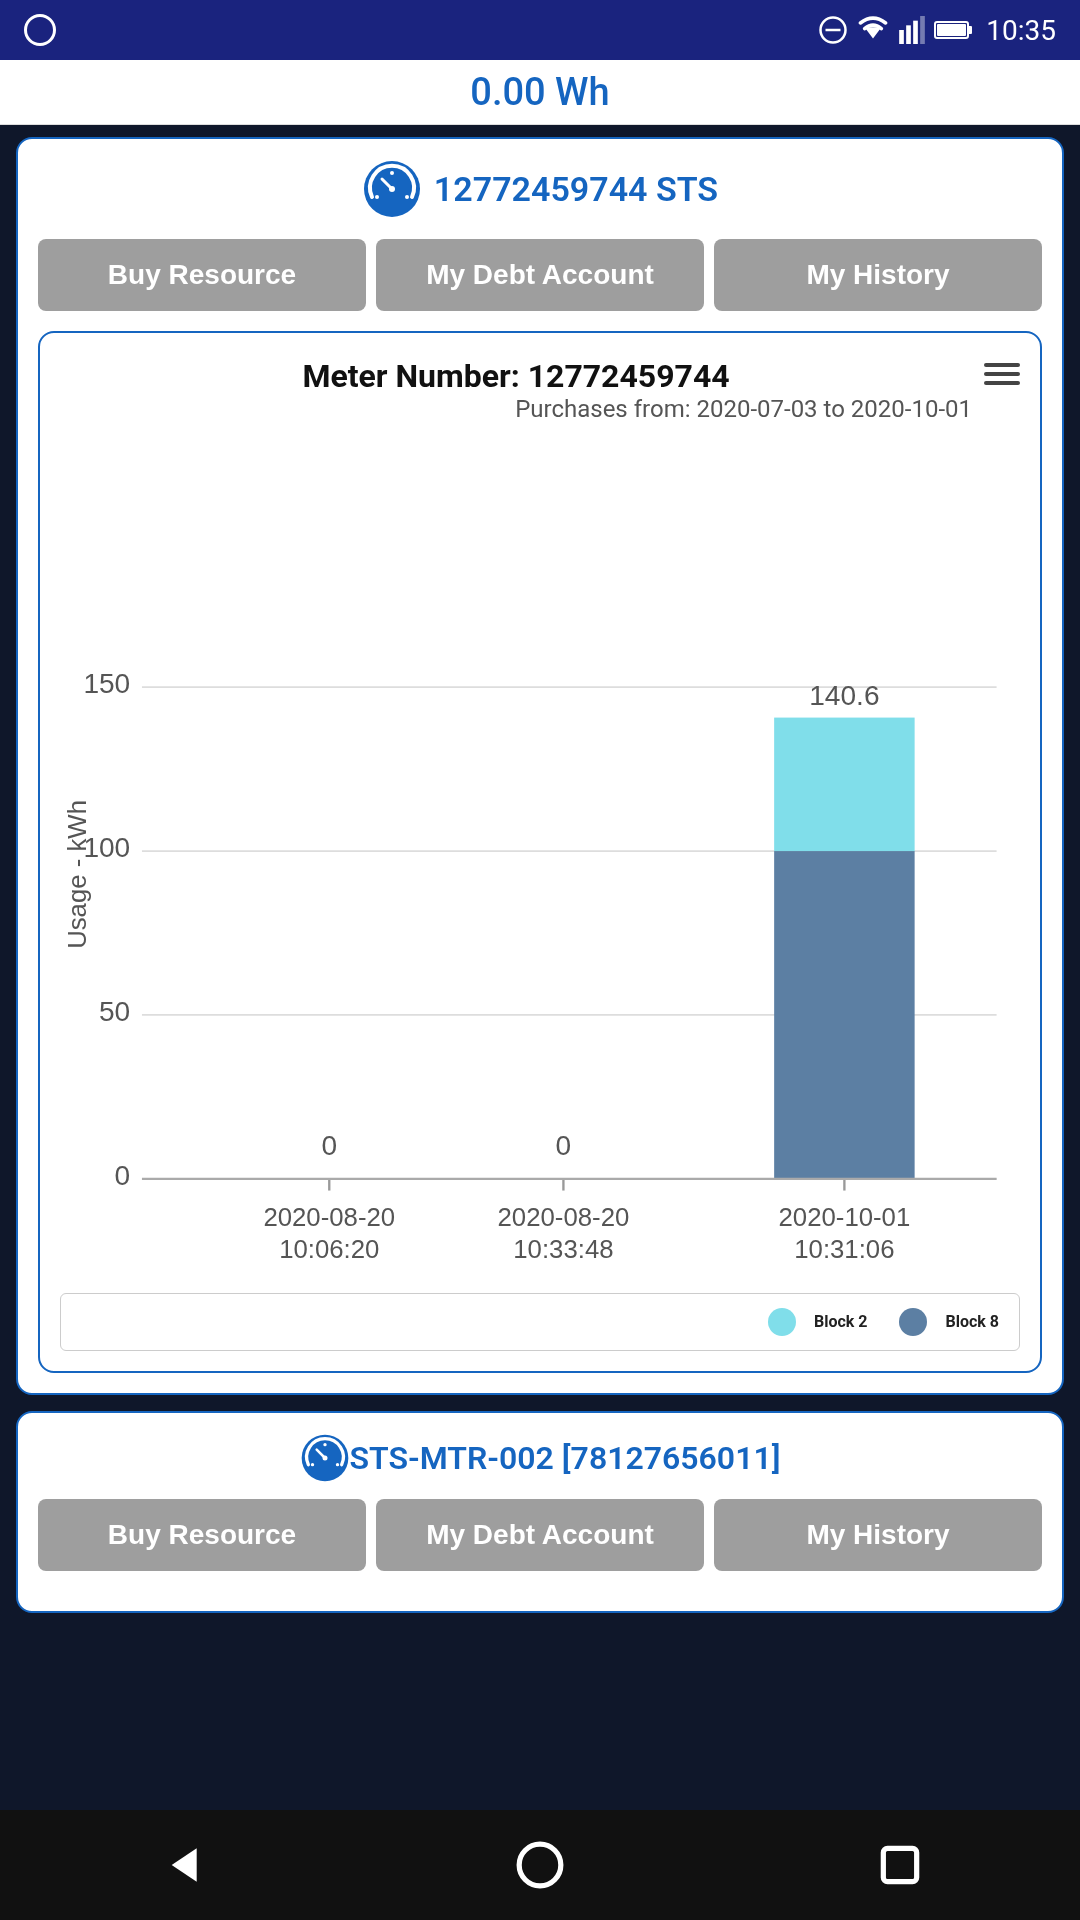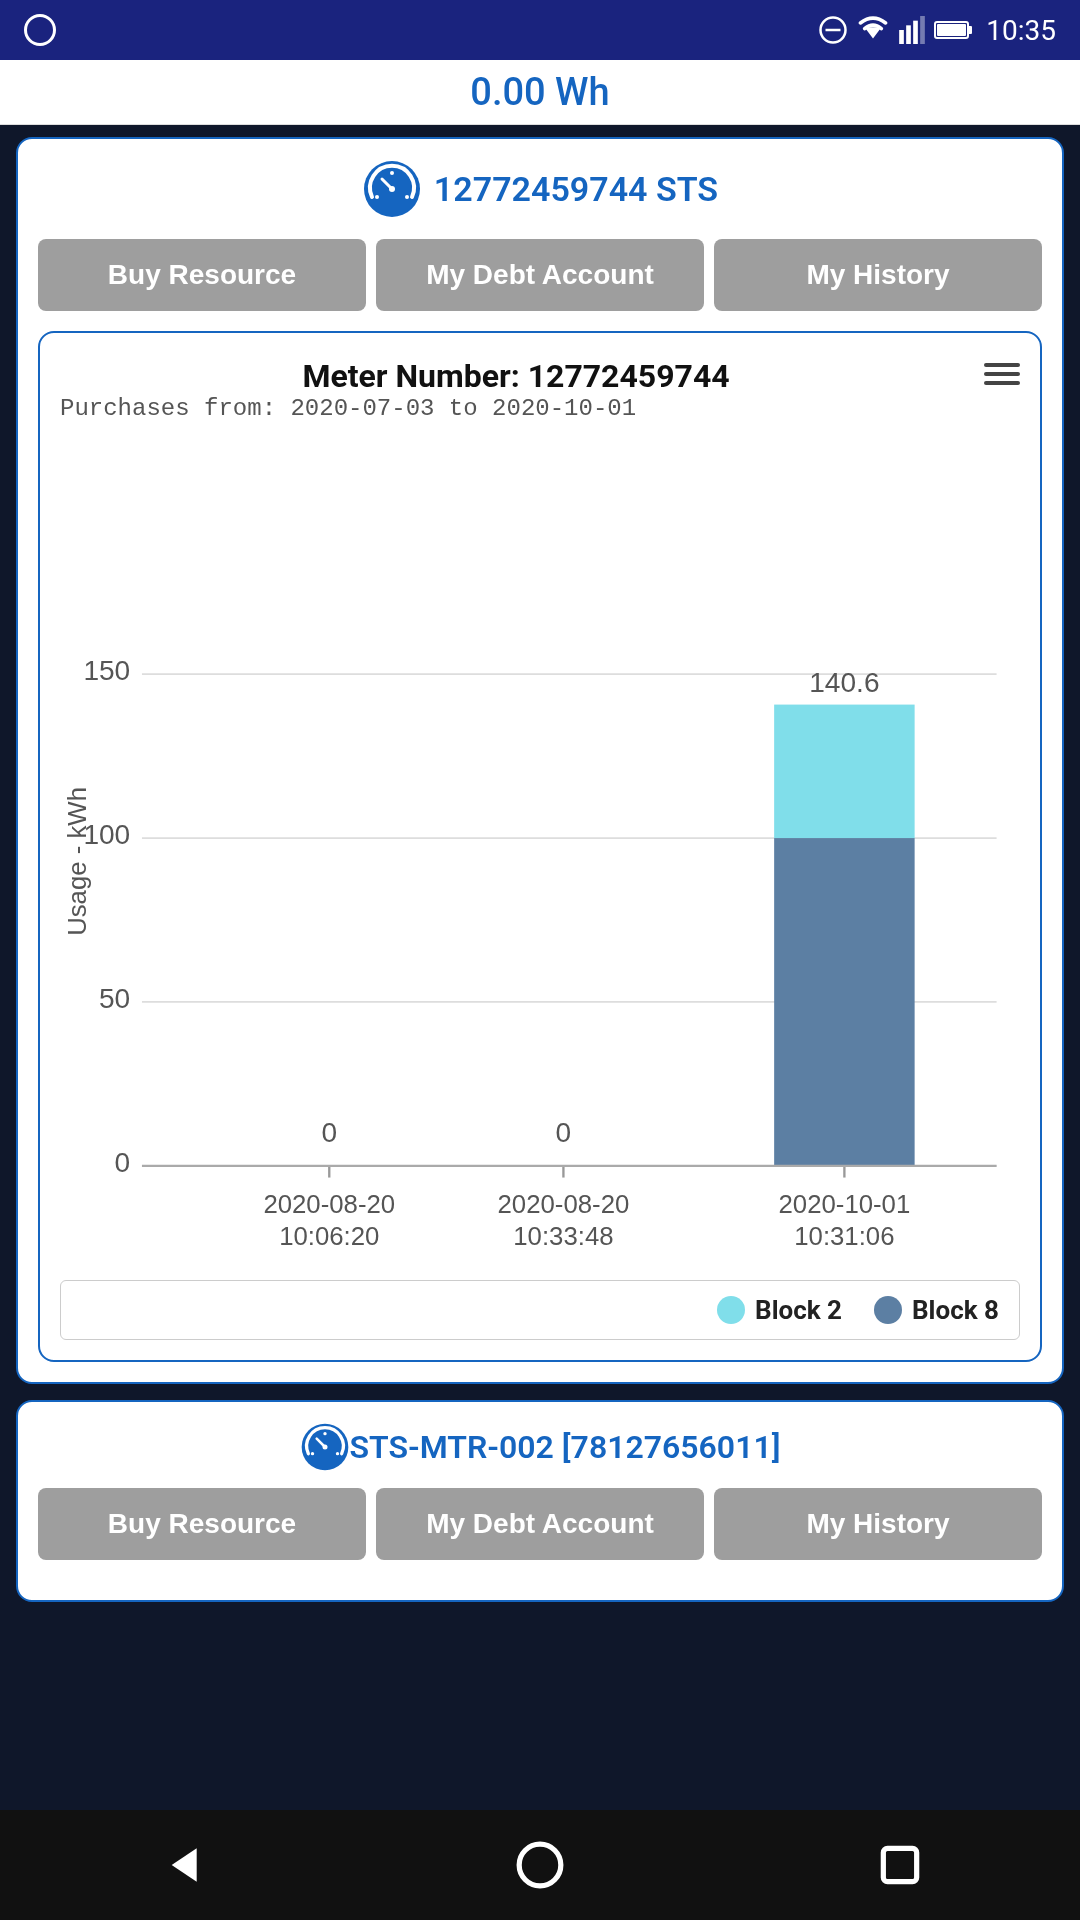--- a/index.html
+++ b/index.html
@@ -129,23 +129,22 @@
     .chart-title {
       font-size: 32px;
       font-weight: 700;
       text-align: center;
       color: #111;
       margin-bottom: 0;
     }
     .chart-subtitle {
       font-size: 24px;
       color: #555;
-      text-align: left;
-      margin-bottom: 8px;
-      font-family: Liberation Mono, monospace;
+      text-align: right;
+      margin-bottom: 20px;
     }
 
     
     .chart-area {
       position: relative;
       margin-top: 10px;
     }
 
     .chart-svg {
       width: 100%;
@@ -158,22 +157,22 @@
       gap: 32px;
       margin-top: 16px;
       padding: 14px 20px;
       border: 1px solid #ccc;
       border-radius: 6px;
       background: white;
     }
     .legend-item {
       display: flex;
       align-items: center;
-      gap: 10px;
-      font-size: 26px;
+      gap: 18px;
+      font-size: 16px;
       font-weight: 700;
       color: #222;
     }
     .legend-dot {
       width: 28px;
       height: 28px;
       border-radius: 50%;
     }
     .legend-dot-block2 { background: #80deea; }
     .legend-dot-block1 { background: #5c7fa3; }

